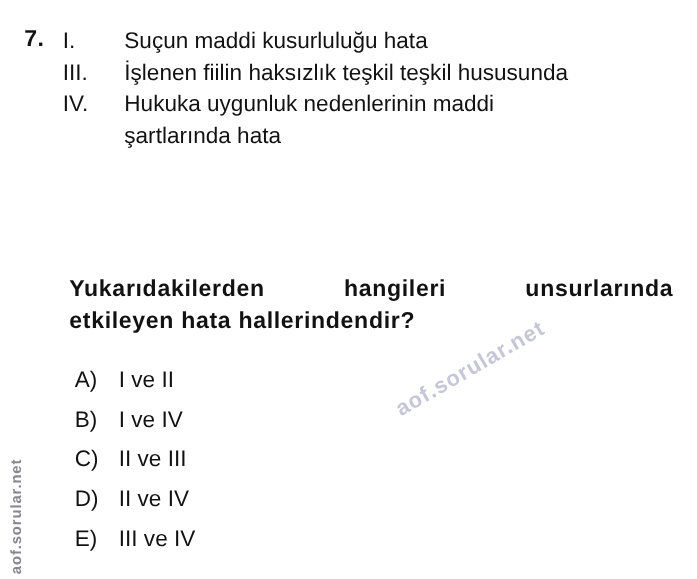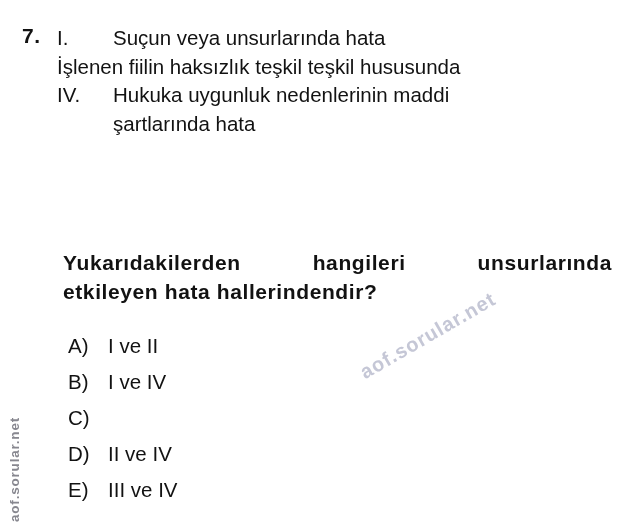--- a/index.html
+++ b/index.html
@@ -95,26 +95,27 @@
 </head>
 <body style="background: rgb(255, 255, 255); color: rgb(18, 18, 18);">
 
 <div id="page">
 
   <div class="qnum">7.</div>
 
   <div class="qlist">
     <div class="qline">
       <span class="num">I.</span>
-      <span>Suçun veya unsurlarında hata</span>
+      <span>Suçun maddi kusurluluğu hata</span>
     </div>
     <div class="qline">
       <span class="cont-indent"></span>
     </div>
     <div class="qline">
+      <span class="num">III.</span>
       <span>İşlenen fiilin haksızlık teşkil teşkil hususunda</span>
     </div>
     <div class="qline">
       <span class="num">IV.</span>
       <span>Hukuka uygunluk nedenlerinin maddi</span>
     </div>
     <div class="qline">
       <span class="cont-indent"></span>
       <span>şartlarında hata</span>
     </div>
@@ -133,20 +134,21 @@
     <div class="option-row">
       <span class="letter">A)</span>
       <span>I ve II</span>
     </div>
     <div class="option-row">
       <span class="letter">B)</span>
       <span>I ve IV</span>
     </div>
     <div class="option-row">
       <span class="letter">C)</span>
+      <span>II ve III</span>
     </div>
     <div class="option-row">
       <span class="letter">D)</span>
       <span>II ve IV</span>
     </div>
     <div class="option-row">
       <span class="letter">E)</span>
       <span>III ve IV</span>
     </div>
   </div>

